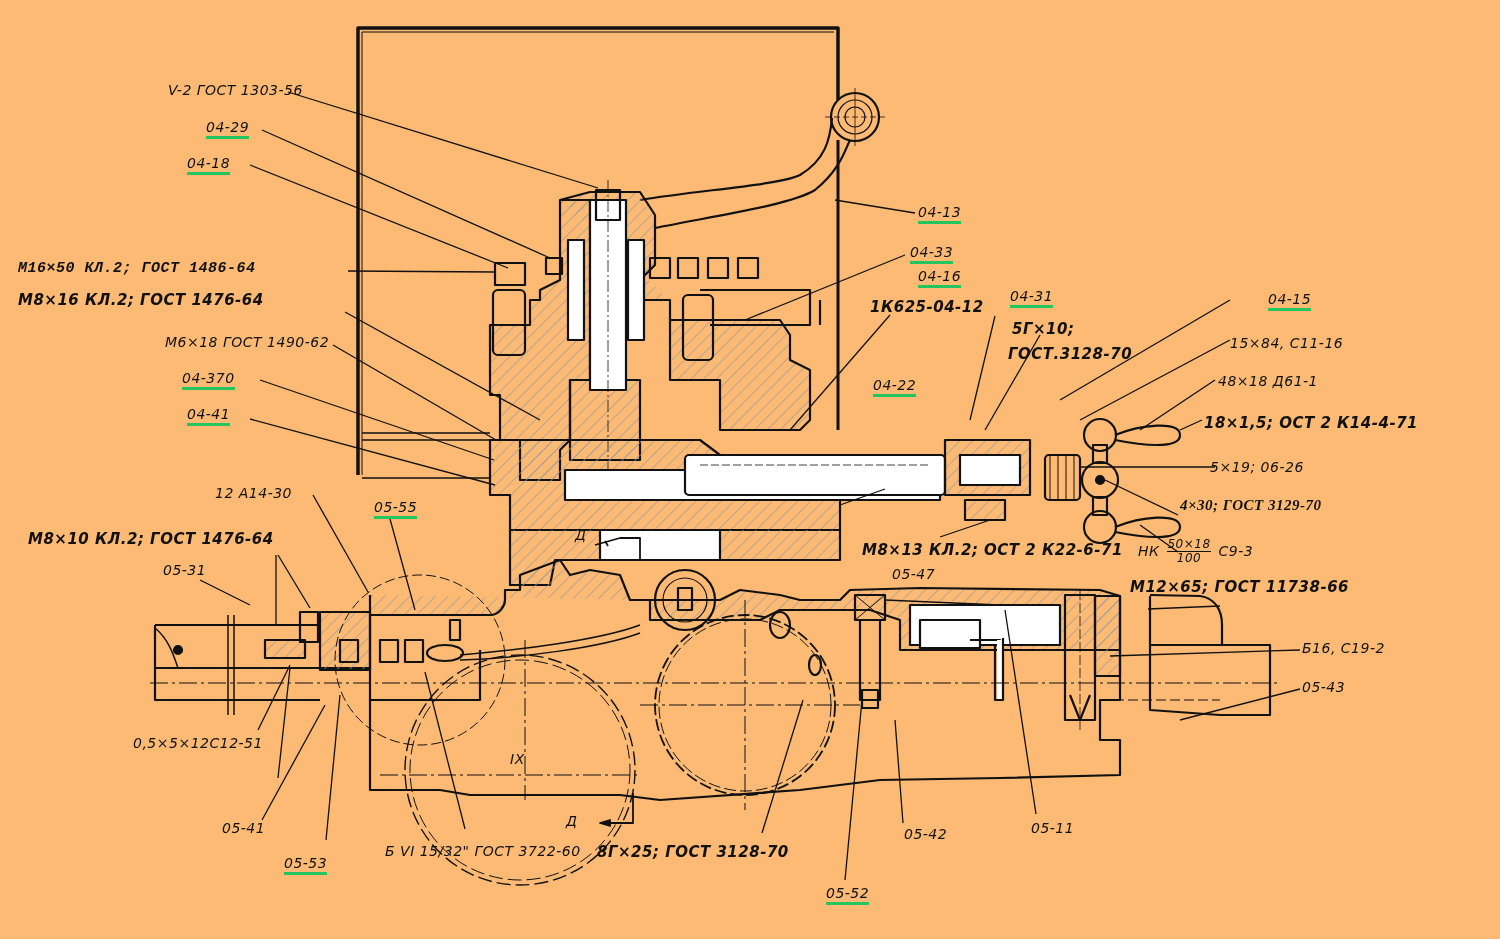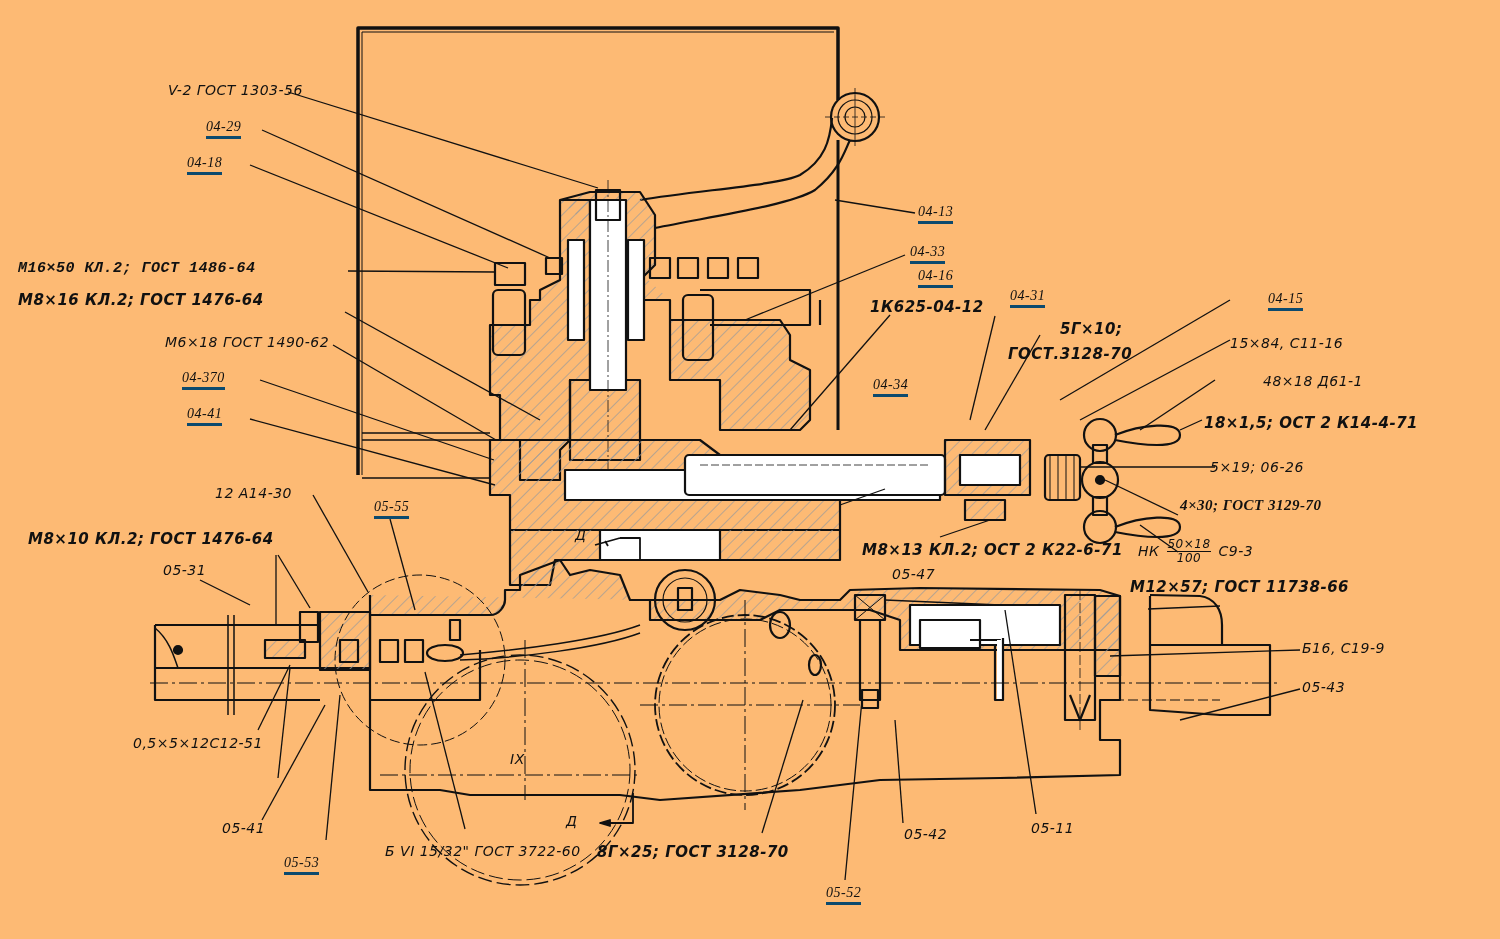--- a/index.html
+++ b/index.html
@@ -3,21 +3,21 @@
 <meta charset="utf-8">
 <style>
   html, body { margin: 0; padding: 0; background: #ffffff; }
   #canvas { position: relative; width: 1500px; height: 939px; overflow: hidden; background: #fdba74; }
   svg#drawing { position: absolute; left: 0; top: 0; }
   .lbl {
     position: absolute; white-space: nowrap;
     font-family: "DejaVu Sans", sans-serif; font-weight: bold; font-style: italic;
     font-size: 15px; color: #111; letter-spacing: 0.5px;
   }
-  .lbl.u { border-bottom: 3px solid #0c4a6e; padding-bottom: 0; line-height: 18px; font-family: Liberation Serif, serif; }
+  .lbl.u { border-bottom: 3px solid #22c55e; padding-bottom: 0; line-height: 18px; }
   .lbl.small { font-size: 14px; font-weight: normal; }
   .frac { display: inline-block; vertical-align: middle; text-align: center; font-size: 12px; line-height: 13px; margin: 0 3px; }
   .frac span { display: block; }
   .frac .num { border-bottom: 1.5px solid #111; }
 </style>
 </head>
 <body>
 
 <div id="canvas">
 
@@ -237,33 +237,33 @@
 <div class="lbl small" style="left:1031px;top:820px;">05-11</div>
 <div class="lbl small" style="left:510px;top:751px;">IX</div>
 <div class="lbl small" style="left:566px;top:813px;">Д</div>
 <div class="lbl small" style="left:575px;top:527px;">Д</div>
 
 <div class="lbl small u" style="left:918px;top:203px;">04-13</div>
 <div class="lbl small u" style="left:910px;top:243px;">04-33</div>
 <div class="lbl small u" style="left:906px;top:267px;margin-left:12px;">04-16</div>
 <div class="lbl" style="left:870px;top:298px;">1К625-04-12</div>
 <div class="lbl small u" style="left:1010px;top:287px;">04-31</div>
-<div class="lbl" style="left:1012px;top:320px;margin-left:48px;">5Г×10;</div>
+<div class="lbl" style="left:1012px;top:320px;">5Г×10;</div>
 <div class="lbl" style="left:1008px;top:345px;">ГОСТ.3128-70</div>
-<div class="lbl small u" style="left:873px;top:376px;">04-34</div>
+<div class="lbl small u" style="left:873px;top:376px;">04-22</div>
 <div class="lbl small u" style="left:1268px;top:290px;">04-15</div>
 <div class="lbl small" style="left:1230px;top:335px;">15×84, С11-16</div>
-<div class="lbl small" style="left:1218px;top:373px;margin-left:45px;">48×18 Д61-1</div>
+<div class="lbl small" style="left:1218px;top:373px;">48×18 Д61-1</div>
 <div class="lbl" style="left:1204px;top:414px;">18×1,5; ОСТ 2 К14-4-71</div>
 <div class="lbl small" style="left:1210px;top:459px;">5×19; 06-26</div>
 <div class="lbl" style="left:1180px;top:497px;font-family:Liberation Serif, serif;">4×30; ГОСТ 3129-70</div>
 <div class="lbl small" style="left:1138px;top:538px;">
   <span>НК</span>
   <span class="frac"><span class="num">50×18</span><span>100</span></span>
   <span>С9-3</span>
 </div>
 <div class="lbl" style="left:862px;top:541px;">М8×13 КЛ.2; ОСТ 2 К22-6-71</div>
 <div class="lbl small" style="left:892px;top:566px;">05-47</div>
-<div class="lbl" style="left:1130px;top:578px;">М12×57; ГОСТ 11738-66</div>
-<div class="lbl small" style="left:1302px;top:640px;">Б16, С19-9</div>
+<div class="lbl" style="left:1130px;top:578px;">М12×65; ГОСТ 11738-66</div>
+<div class="lbl small" style="left:1302px;top:640px;">Б16, С19-2</div>
 <div class="lbl small" style="left:1302px;top:679px;">05-43</div>
 
 </div>
 
 </body></html>

